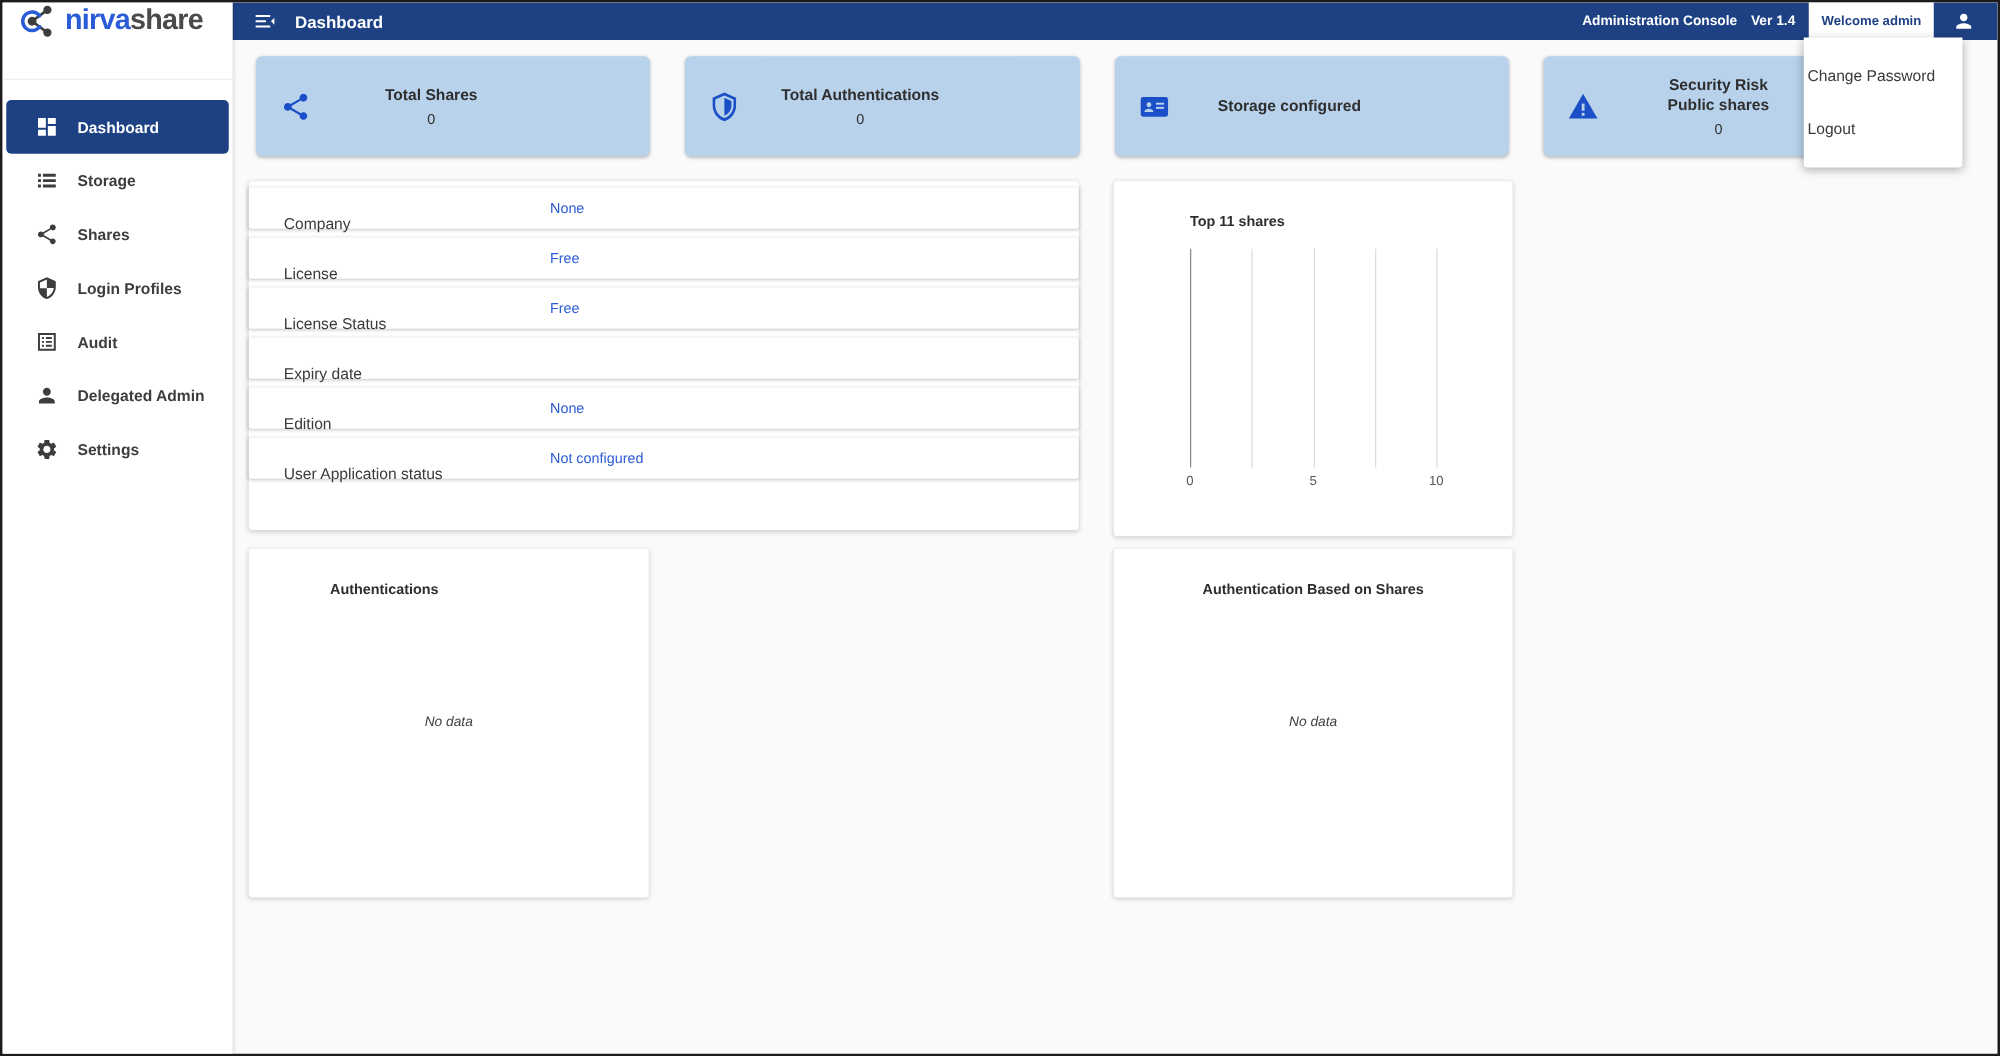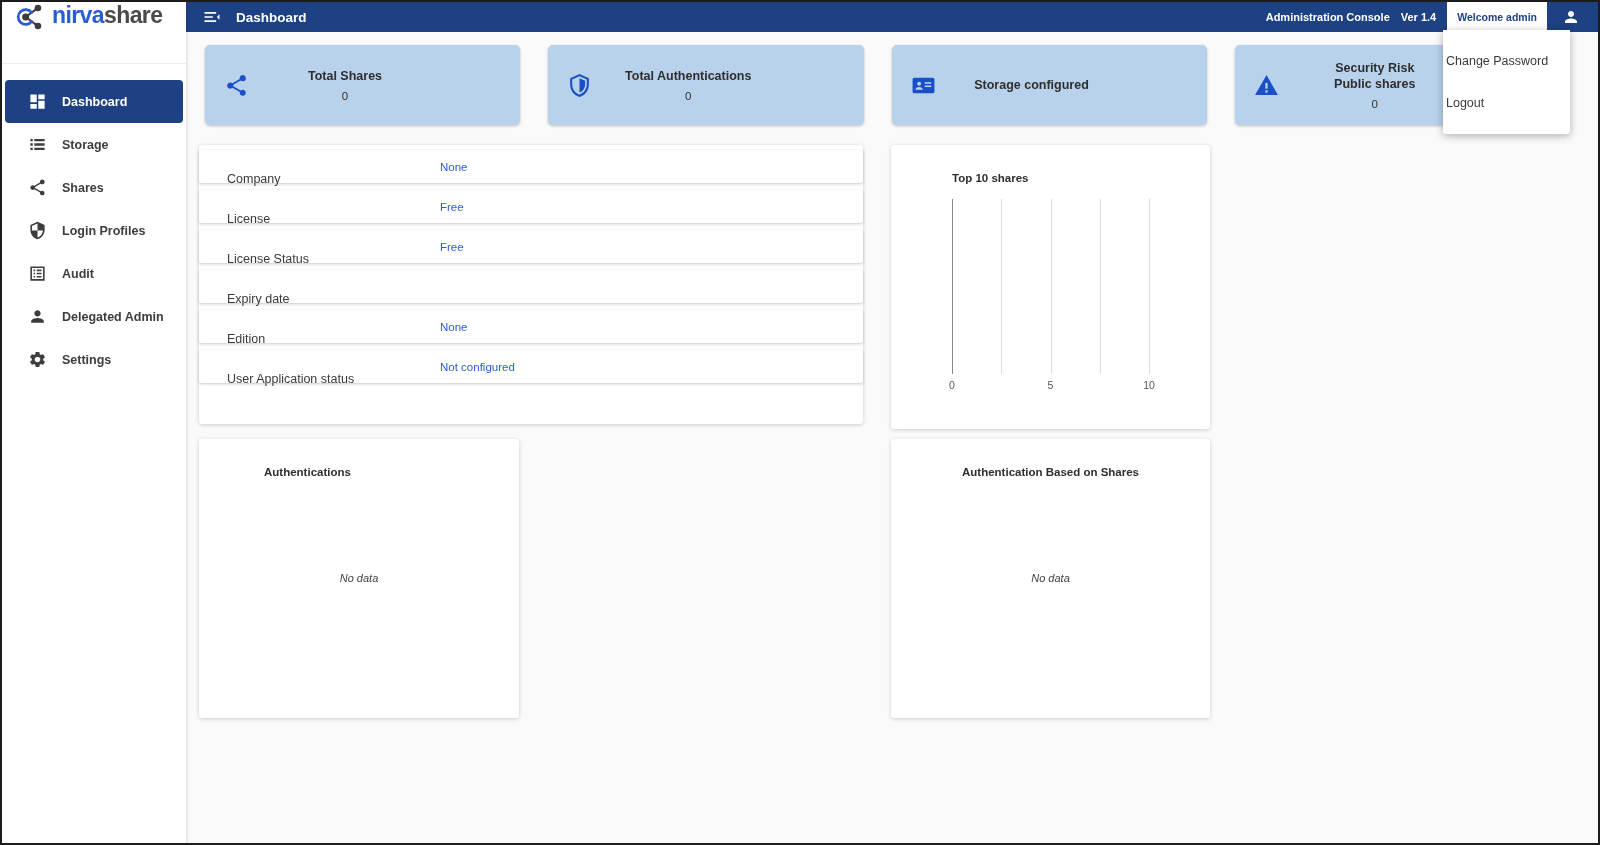--- a/index.html
+++ b/index.html
@@ -238,21 +238,21 @@
         <div class="info-label">Edition</div>
         <div class="info-value">None</div>
       </div>
       <div class="info-row">
         <div class="info-label">User Application status</div>
         <div class="info-value">Not configured</div>
       </div>
     </div>
 
     <div class="panel" id="top10-panel">
-      <div class="chart-title">Top 10 shares</div>
+      <div class="chart-title">Top 11 shares</div>
       <div id="top10-plot">
           <div class="gridline axis" style="left: 0%;"></div>
           <div class="gridline" style="left: 25%;"></div>
           <div class="gridline" style="left: 50%;"></div>
           <div class="gridline" style="left: 75%;"></div>
           <div class="gridline" style="left: 100%;"></div>
           <span class="tick-label" style="left: 0%;">0</span>
           <span class="tick-label" style="left: 50%;">5</span>
           <span class="tick-label" style="left: 100%;">10</span>
         </div>

